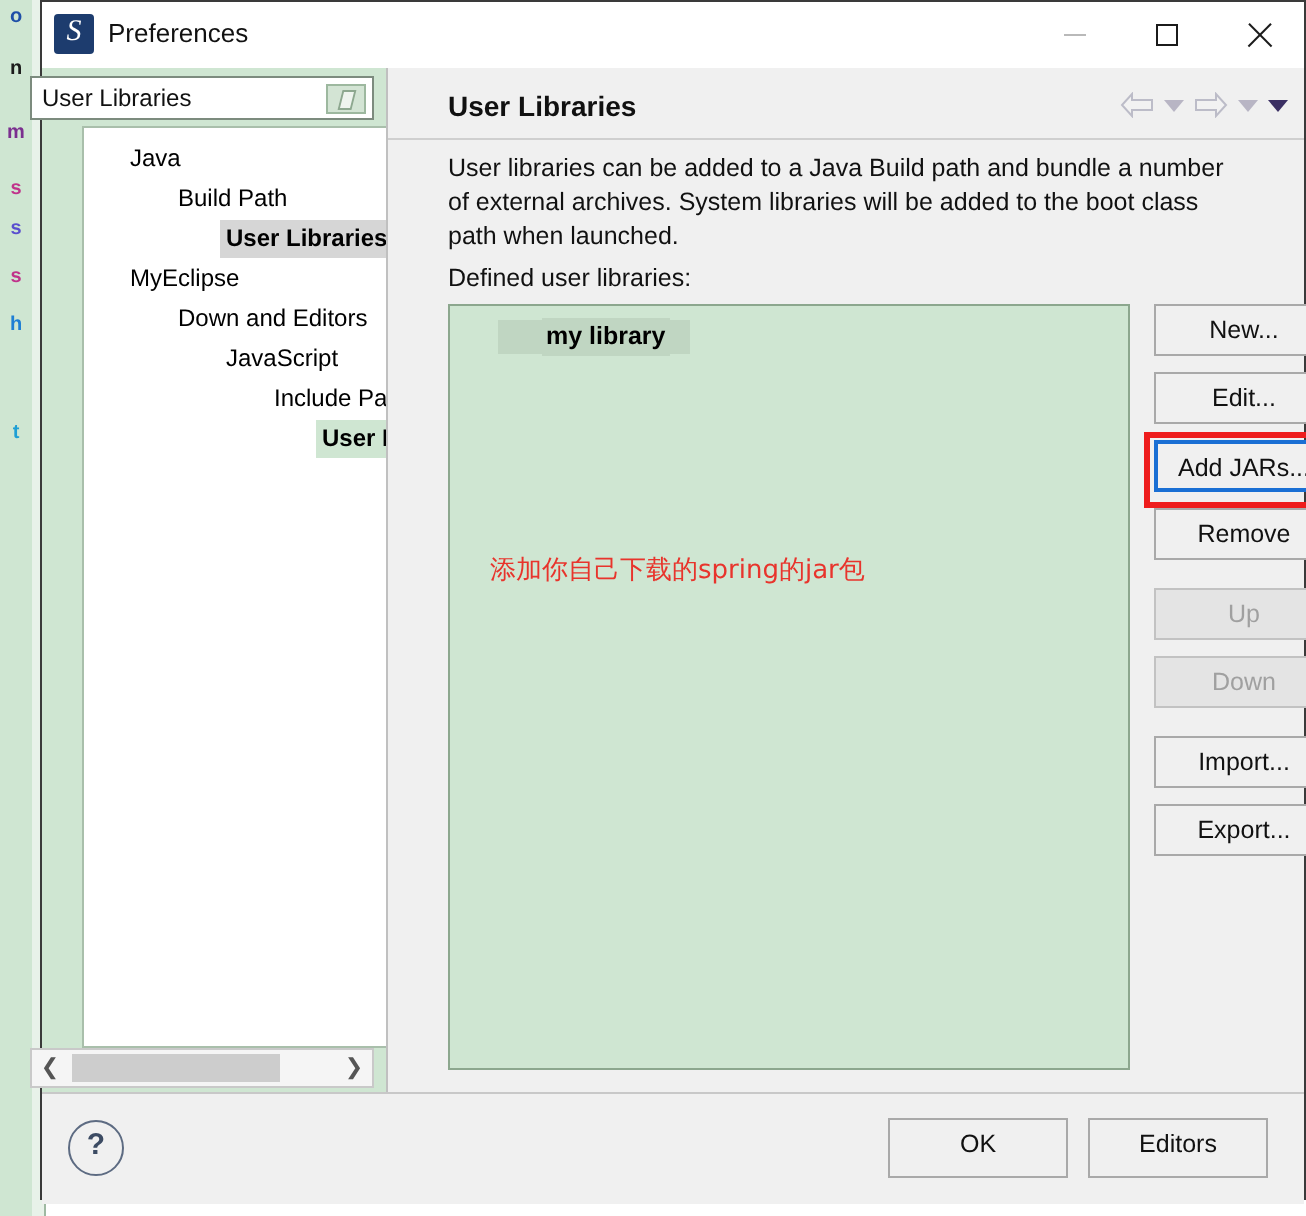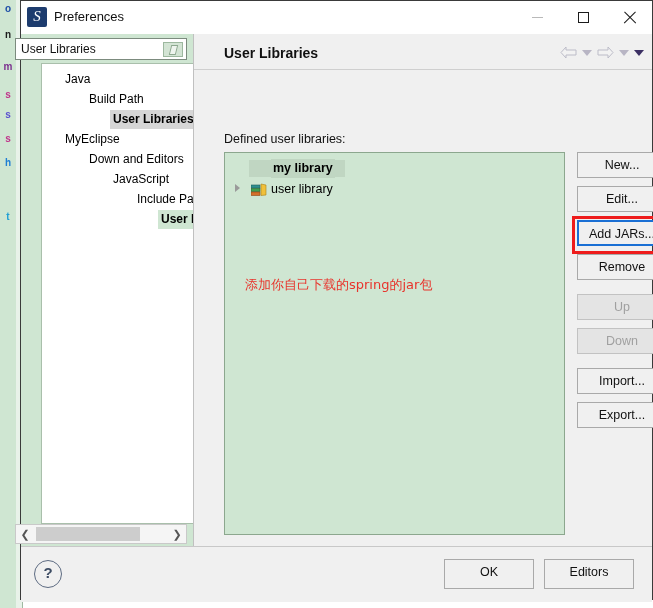--- a/index.html
+++ b/index.html
@@ -179,44 +179,35 @@
           </svg>
           <div class="caret"></div>
           <svg class="arrow-h" viewBox="0 0 17 13">
             <polygon points="11,1 11,4 1,4 1,9 11,9 11,12 16,6.5" fill="#f2f2f2" stroke="#bcbcc8" stroke-width="1"></polygon>
           </svg>
           <div class="caret"></div>
           <div class="caret dark"></div>
         </div>
 
         <div class="hline"></div>
+        <div class="desc">User libraries can be added to a Java Build path and bundle a number of external archives. System libraries will be added to the boot class path when launched.</div>
         <div class="defined">Defined user libraries:</div>
 
         <div class="listbox" id="listbox">
           <div class="annot">添加你自己下载的spring的jar包</div>
         <div class="li selected" style="top: 6px; width: 100%;">
               <svg class="bookicon" viewBox="0 0 16 14">
                 <rect x="0" y="2" width="9" height="3" fill="#2f8f8f" stroke="#1c5f5f" stroke-width="0.6"></rect>
                 <rect x="0" y="5.5" width="9" height="3" fill="#3f9f4f" stroke="#24612c" stroke-width="0.6"></rect>
                 <rect x="0" y="9" width="9" height="3.5" fill="#d4702a" stroke="#8c4614" stroke-width="0.6"></rect>
                 <polygon points="10,1 15,2 15,12 10,12.5" fill="#f0c03a" stroke="#a8801a" stroke-width="0.6"></polygon>
               </svg>
               <div class="hl" style="width: 96px;"></div>
               <div class="lbl">my library</div>
             </div>
-            <div class="li" style="top: 27px; width: 100%;">
-              <div class="twisty"></div>
-              <svg class="bookicon" viewBox="0 0 16 14">
-                <rect x="0" y="2" width="9" height="3" fill="#2f8f8f" stroke="#1c5f5f" stroke-width="0.6"></rect>
-                <rect x="0" y="5.5" width="9" height="3" fill="#3f9f4f" stroke="#24612c" stroke-width="0.6"></rect>
-                <rect x="0" y="9" width="9" height="3.5" fill="#d4702a" stroke="#8c4614" stroke-width="0.6"></rect>
-                <polygon points="10,1 15,2 15,12 10,12.5" fill="#f0c03a" stroke="#a8801a" stroke-width="0.6"></polygon>
-              </svg>
-              <div class="lbl">user library</div>
-            </div>
           </div>
 
         <div class="btncol" id="btncol">
             <div class="btn">New...</div>
             <div class="btn">Edit...</div>
             <div class="btn highlight">Add JARs...<div class="hl-ring"></div></div>
             <div class="btn">Remove</div>
             <div class="btn disabled gap">Up</div>
             <div class="btn disabled">Down</div>
             <div class="btn gap">Import...</div>

